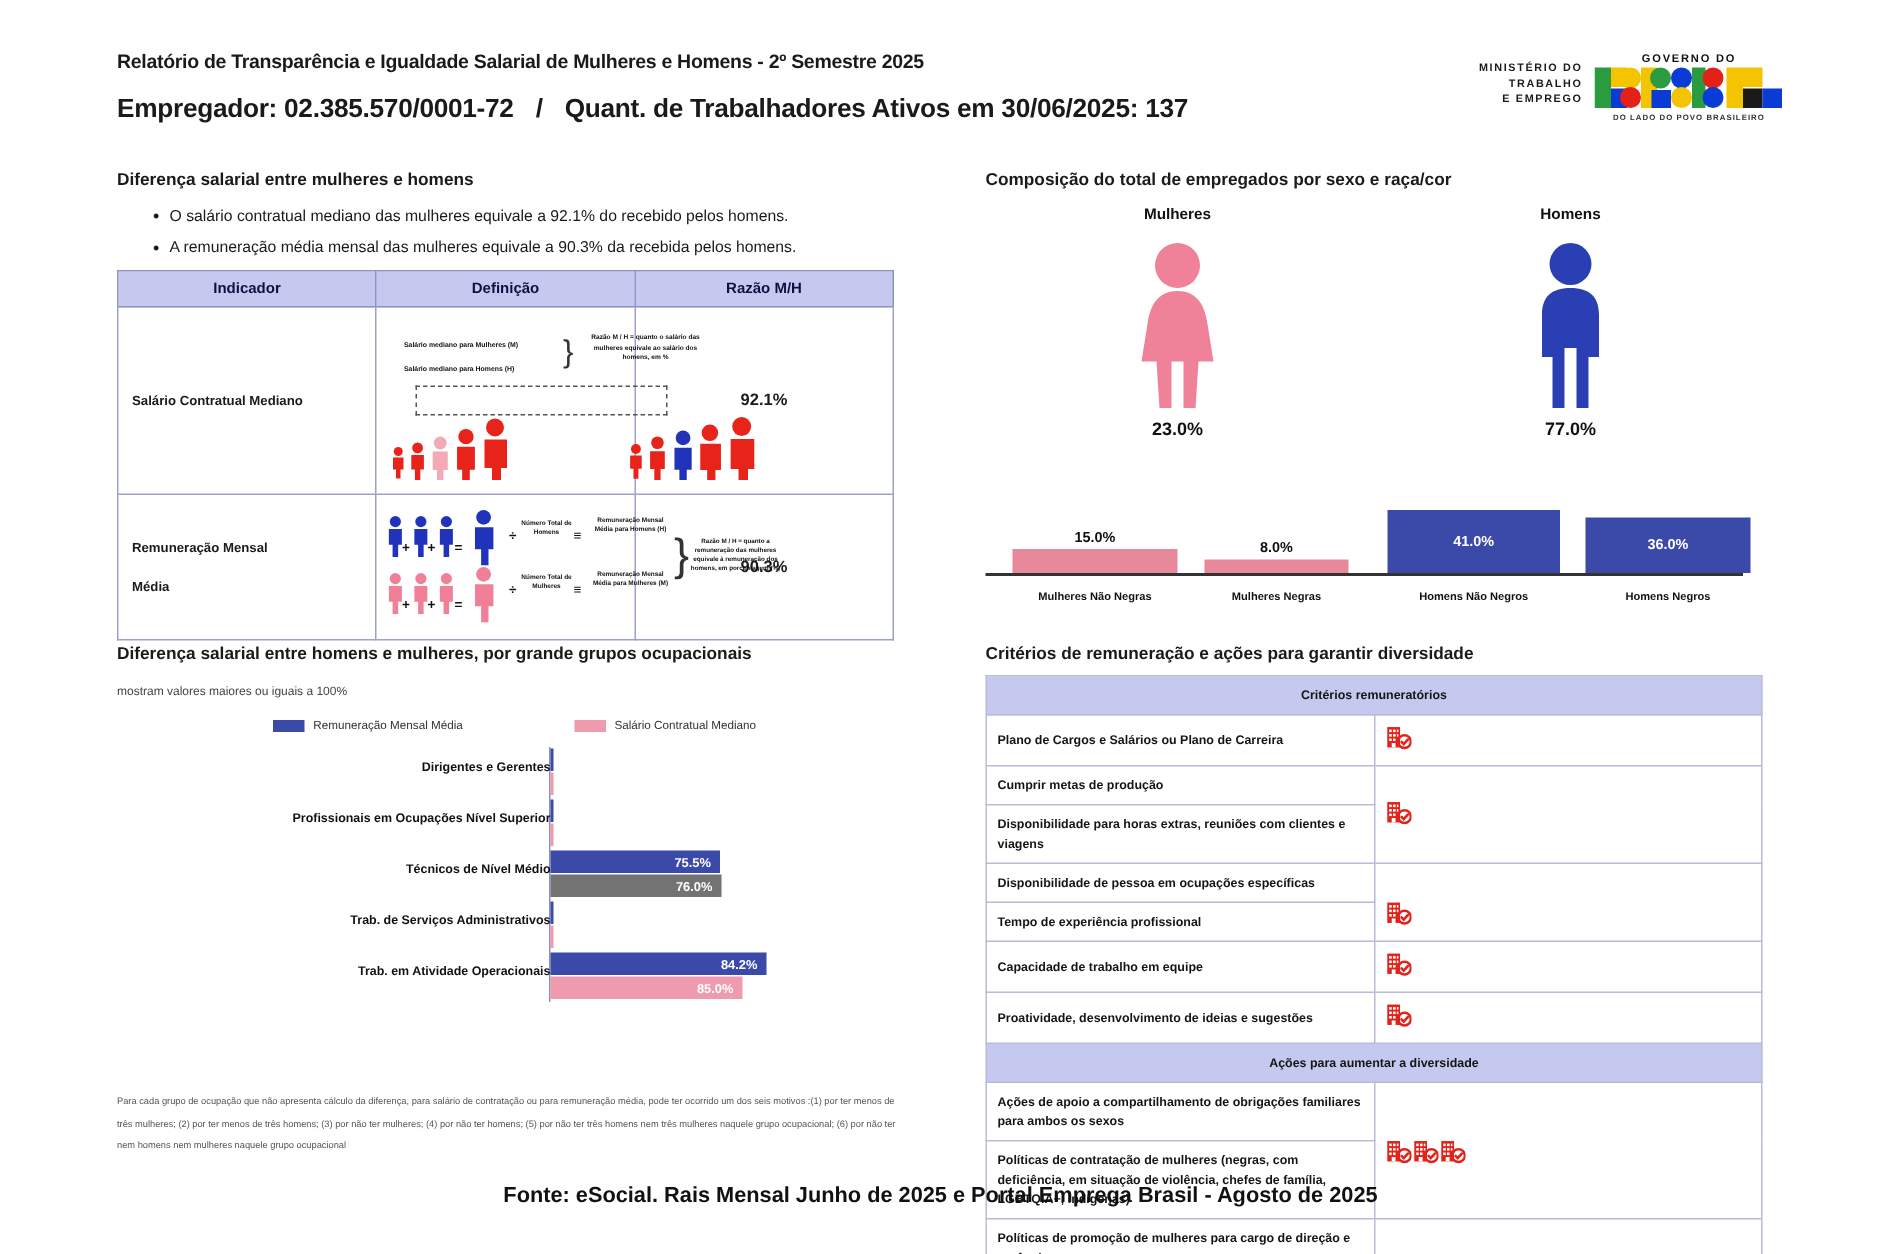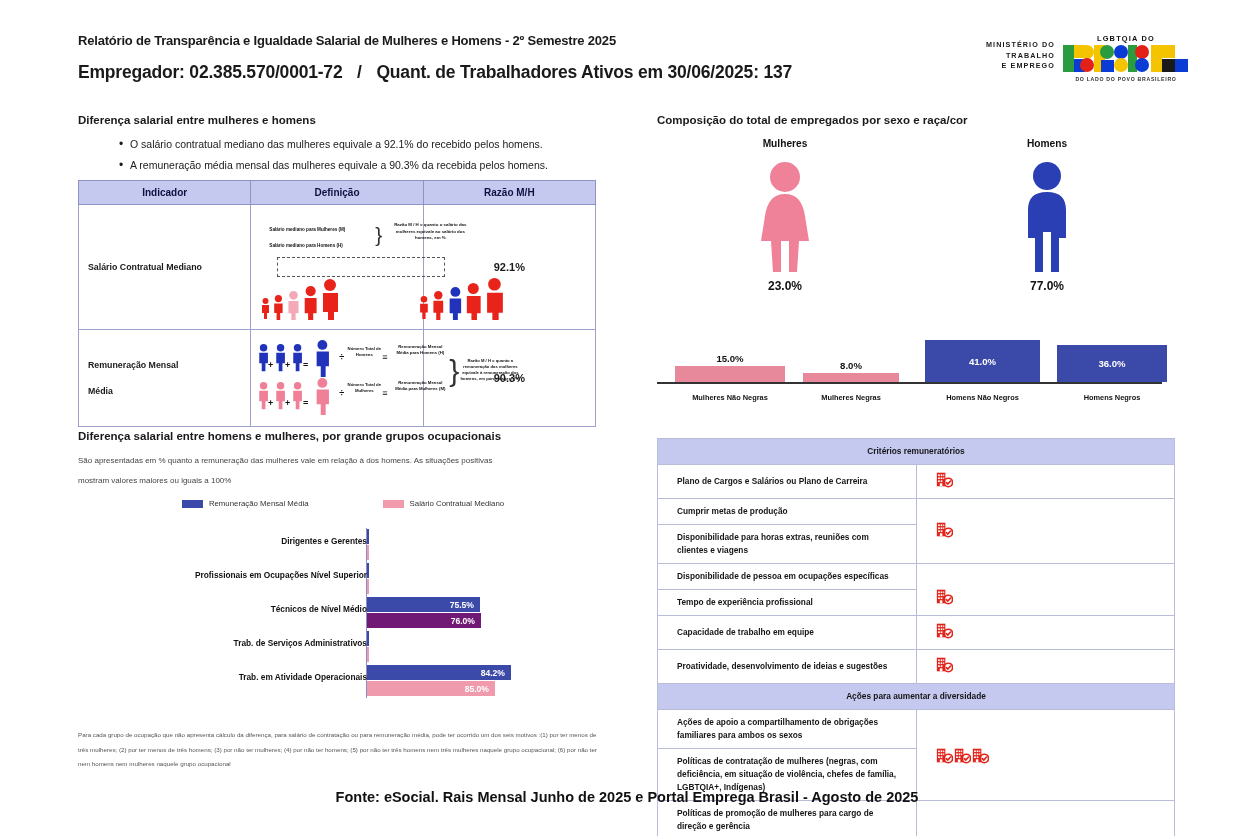--- a/index.html
+++ b/index.html
@@ -32,21 +32,21 @@
   .gov-top { font-size:7.4px; font-weight:bold; letter-spacing:1.2px; text-align:center; color:#111; }
   .gov-bottom { font-size:5.2px; font-weight:bold; letter-spacing:0.7px; text-align:center; color:#333; margin-top:2px; }
   .gov-blocks { position:relative; width:126px; height:30px; margin-top:1px; }
 
   
   .sec-title { font-size:11.5px; font-weight:bold; color:#1a1a1a; }
 
   
   .left-col { position:absolute; left:78px; top:114px; width:520px; }
   .bullets { margin:12px 0 0 0; padding:0; list-style:none; }
-  .bullets li { font-size:10.5px; margin:0 0 9px 52px; position:relative; color:#1a1a1a; }
+  .bullets li { font-size:10.5px; margin:0 0 9px 35px; position:relative; color:#1a1a1a; }
   .bullets li:before { content:"\2022"; position:absolute; left:-11px; top:-1px; font-size:12px; }
 
   table.ind-table { border-collapse:collapse; width:518px; margin-top:6px; table-layout:fixed; }
   table.ind-table th {
     background:#c5c9f0; border:1px solid #8e93c4;
     font-size:10px; font-weight:bold; color:#101040; padding:6px 2px; text-align:center;
   }
   table.ind-table td { border:1px solid #9ea1c9; vertical-align:middle; }
   .td-ind { width:127px; padding:8px 9px; font-size:8.8px; font-weight:bold; line-height:17px; }
   .td-def { width:263px; padding:0; height:124px; position:relative; }
@@ -66,21 +66,21 @@
   .d2-op { position:absolute; font-size:9px; font-weight:bold; color:#111; }
   .d2-note { position:absolute; width:62px; font-size:4.2px; font-weight:bold; text-align:center; line-height:6px; color:#111; }
 
   
   .occ { position:absolute; left:78px; top:430px; width:530px; }
   .occ-desc { font-size:8px; color:#444; line-height:20px; margin-top:9px; }
   .legend { margin-top:8px; display:flex; justify-content:center; gap:74px; }
   .lg-item { display:flex; align-items:center; gap:6px; font-size:7.8px; color:#333; }
   .lg-sw { width:21px; height:8px; display:inline-block; }
 
-  .occ-chart { position:relative; width:530px; height:170px; margin-top:20px; }
+  .occ-chart { position:relative; width:530px; height:170px; margin-top:10px; }
   .occ-row { position:absolute; left:0; width:530px; height:34px; }
   .occ-label { position:absolute; right:241px; top:8px; font-size:8.3px; font-weight:bold; text-align:right; white-space:nowrap; color:#111; }
   .occ-bars { position:absolute; left:289px; top:0px; width:241px; height:34px; }
   .occ-bar { position:absolute; left:0; height:15px; display:flex; align-items:center; justify-content:flex-end; }
   .occ-bar span { font-size:8.6px; font-weight:bold; color:#ffffff; padding-right:6px; }
   .occ-axis { position:absolute; left:288px; top:0; width:1px; height:170px; background:#8a8fc0; }
 
   .footnote { position:absolute; left:78px; top:728px; width:525px; font-size:6.2px; color:#555; line-height:14.5px; }
 
   
@@ -94,21 +94,21 @@
   .race-chart { position:relative; width:525px; height:76px; }
   .race-base { position:absolute; left:0; bottom:20px; width:505px; height:2px; background:#333; }
   .race-col { position:absolute; bottom:0; }
   .race-bar { position:absolute; bottom:22px; width:100%; display:flex; align-items:center; justify-content:center; }
   .race-bar span { font-size:9.6px; font-weight:bold; }
   .race-out { position:absolute; width:100%; text-align:center; font-size:9.6px; font-weight:bold; color:#111; }
   .race-lab { position:absolute; bottom:2px; width:100%; text-align:center; font-size:7.4px; font-weight:bold; color:#111; }
 
   .crit { position:absolute; left:657px; top:430px; width:525px; }
   table.crit-table { border-collapse:collapse; width:518px; margin-top:8px; table-layout:fixed; }
-  table.crit-table td { border:1px solid #b9bcd8; padding:6px 19px; font-size:8.3px; font-weight:bold; color:#151515; line-height:13px; }
+  table.crit-table td { border:1px solid #b9bcd8; padding:6px 7px; font-size:8.3px; font-weight:bold; color:#151515; line-height:13px; }
   td.crit-head { background:#c5c9f0; text-align:center; font-size:9.6px; color:#101040; padding:6px 2px; }
   td.crit-icon { width:156px; text-align:left; padding:3px 6px; }
 
   .footer {
     position:absolute; left:0; top:789px; width:1254px; text-align:center;
     font-size:14.5px; font-weight:bold; color:#111;
   }
 </style>
 </head>
 <body>
@@ -119,21 +119,21 @@
     <span>Empregador: 02.385.570/0001-72</span><span class="hdr-sep">/</span><span>Quant. de Trabalhadores Ativos em 30/06/2025: 137</span>
   </div>
 
   <div class="logo-block">
     <div class="min-text">
       <div>MINISTÉRIO DO</div>
       <div>TRABALHO</div>
       <div>E EMPREGO</div>
     </div>
     <div class="gov-wrap">
-      <div class="gov-top">LGBTQIA DO</div>
+      <div class="gov-top">GOVERNO DO</div>
       <div class="gov-blocks">
         <svg width="126" height="30" viewBox="0 0 126 30">
           <rect x="0" y="1" width="11" height="27" fill="#2b9b3f"></rect>
           <rect x="11" y="1" width="11" height="13" fill="#f5c400"></rect>
           <rect x="11" y="15" width="11" height="13" fill="#0a3bd4"></rect>
           <circle cx="24" cy="8" r="7" fill="#f5c400"></circle>
           <circle cx="24" cy="21" r="7" fill="#e32119"></circle>
           <rect x="31" y="1" width="11" height="27" fill="#f5c400"></rect>
           <circle cx="44" cy="8" r="7" fill="#2b9b3f"></circle>
           <rect x="38" y="16" width="13" height="12" fill="#0a3bd4"></rect>
@@ -304,21 +304,20 @@
         </td>
         <td class="td-ratio">90.3%</td>
       </tr>
     </tbody>
   </table>
 </div>
 
 <div class="occ">
   <div class="sec-title">Diferença salarial entre homens e mulheres, por grande grupos ocupacionais</div>
   <div class="occ-desc">
-    <div>São apresentadas em % quanto a remuneração das mulheres vale em relação à dos homens. As situações positivas</div>
     <div>mostram valores maiores ou iguais a 100%</div>
   </div>
 
   <div class="legend">
     <div class="lg-item">
       <span class="lg-sw" style="background:#3b4aa8"></span>
       <span>Remuneração Mensal Média</span>
     </div>
     <div class="lg-item">
       <span class="lg-sw" style="background:#ef9aad"></span>
@@ -352,21 +351,21 @@
           </div>
       </div>
     </div>
 
     <div class="occ-row" style="top:68px">
       <div class="occ-label">Técnicos de Nível Médio</div>
       <div class="occ-bars">
         <div class="occ-bar" style="top:1px;  width:113px; background:#3b4aa8">
             <span>75.5%</span>
           </div>
-        <div class="occ-bar" style="top:17px; width:114px; background:#701a75">
+        <div class="occ-bar" style="top:17px; width:114px; background:#737373">
             <span>76.0%</span>
           </div>
       </div>
     </div>
 
     <div class="occ-row" style="top:102px">
       <div class="occ-label">Trab. de Serviços Administrativos</div>
       <div class="occ-bars">
         <div class="occ-bar" style="top:1px;  width:2px; background:#3b4aa8">
             <span></span>
@@ -445,20 +444,21 @@
     <div class="race-col" style="left:400px; width:110px; height:76px;">
       <div class="race-bar" style="height:37px; background:#3b4aa8;">
           <span style="color:#ffffff">36.0%</span>
         </div>
       <div class="race-lab">Homens Negros</div>
     </div>
   </div>
 </div>
 
 <div class="crit">
+  <div class="sec-title">Critérios de remuneração e ações para garantir diversidade</div>
 
   <table class="crit-table">
     <tbody>
       <tr>
         <td class="crit-head" colspan="2">Critérios remuneratórios</td>
       </tr>
 
       <tr>
         <td>Plano de Cargos e Salários ou Plano de Carreira</td>
         <td class="crit-icon">

